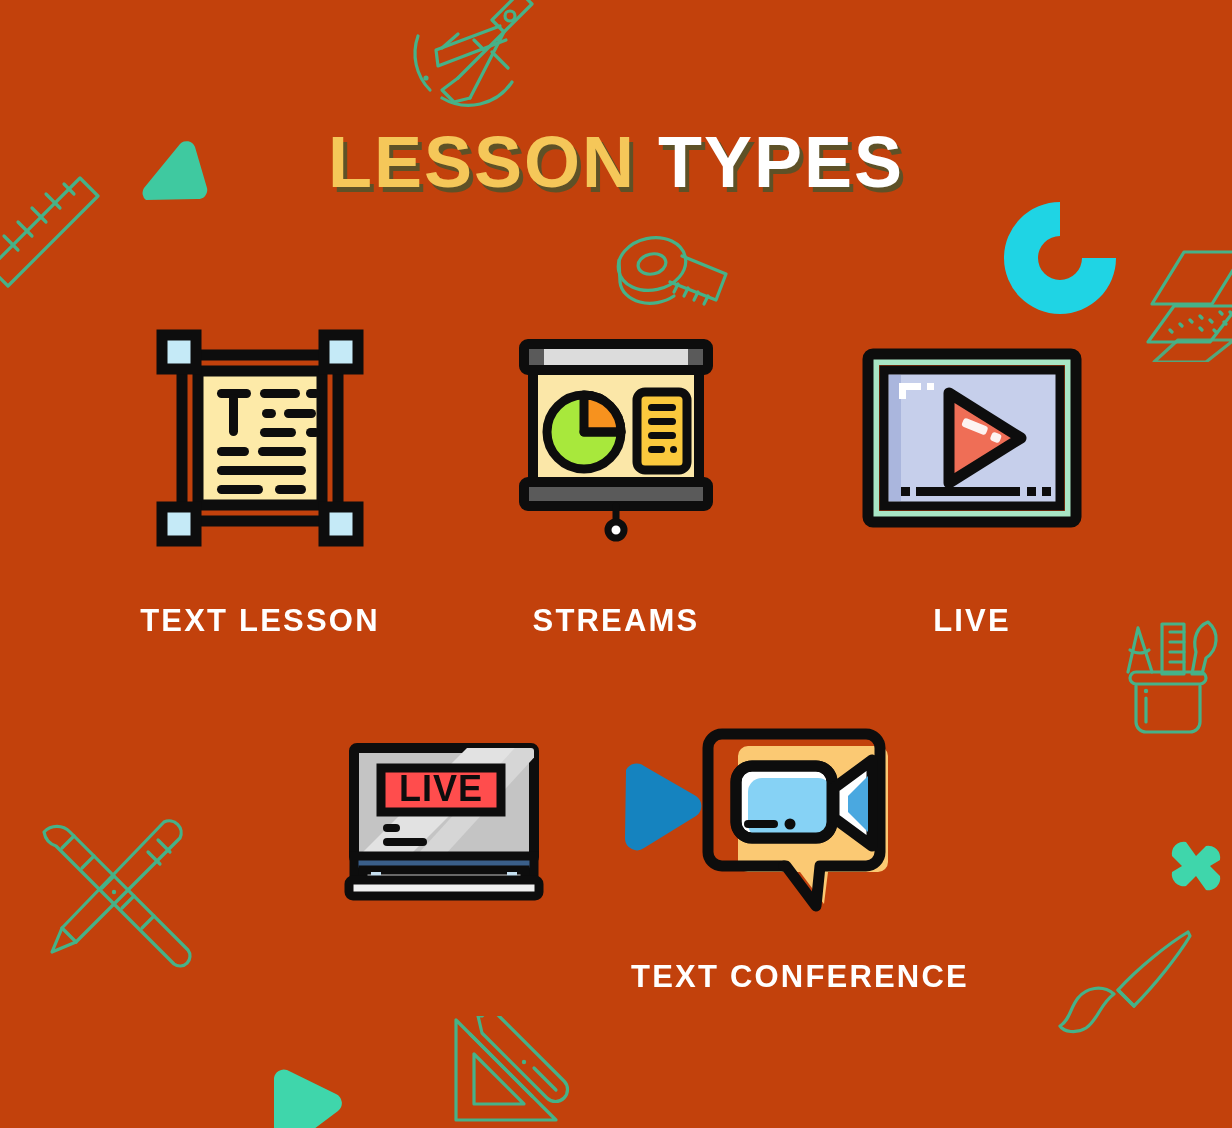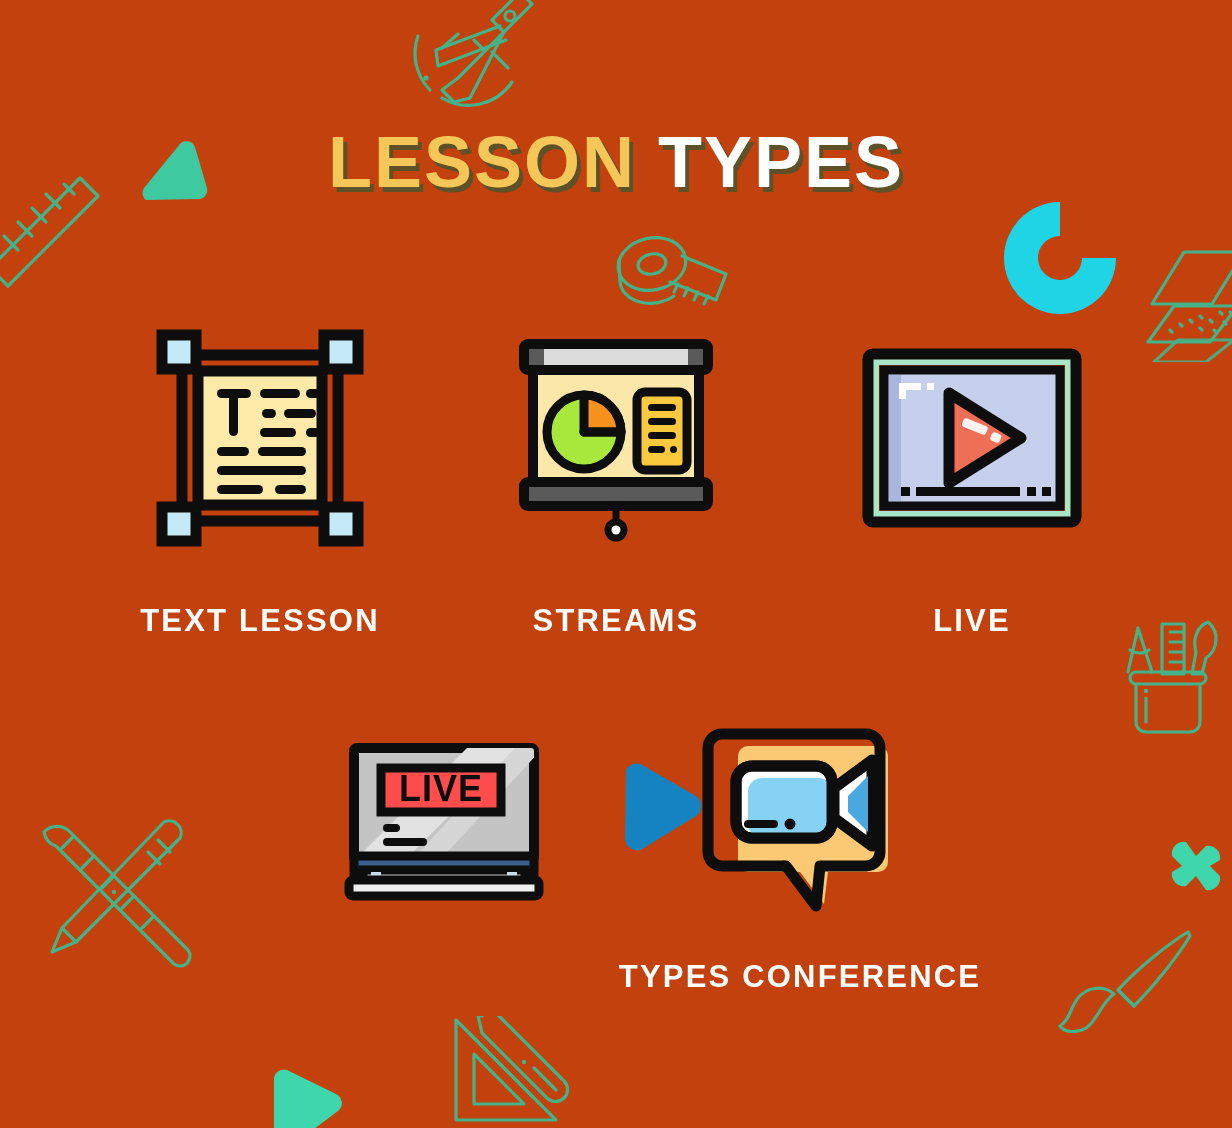--- a/index.html
+++ b/index.html
@@ -386,17 +386,17 @@
             <path d="M134 60 L172 32 V118 L134 90 Z" fill="#ffffff" stroke="#0d0d0d" stroke-width="11" stroke-linejoin="round"></path>
             <path d="M148 68 L168 48 V104 L148 84 Z" fill="#4aa8e0"></path>
 
             <g fill="#0d0d0d">
               <rect x="44" y="92" width="34" height="8" rx="4"></rect>
               <circle cx="90" cy="96" r="5.5"></circle>
               <circle cx="84" cy="138" r="5.5"></circle>
             </g>
           </svg>
         </div>
-        <div class="card-label">TYPES CONFERENCE</div>
+        <div class="card-label">TEXT CONFERENCE</div>
       </div>
     </div>
   </div>
 </div>
 
 </body></html>

